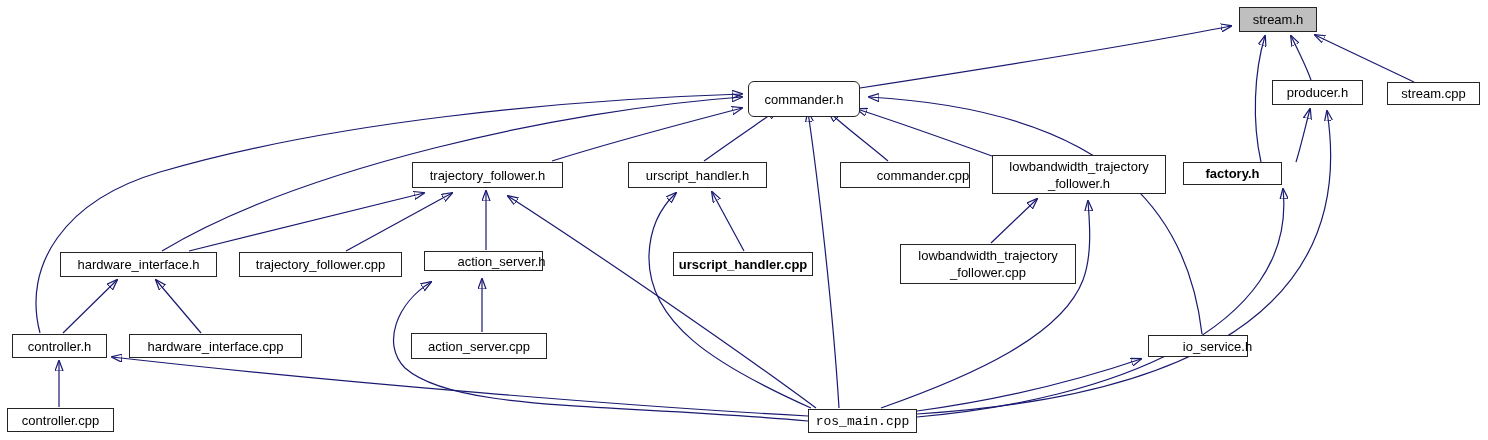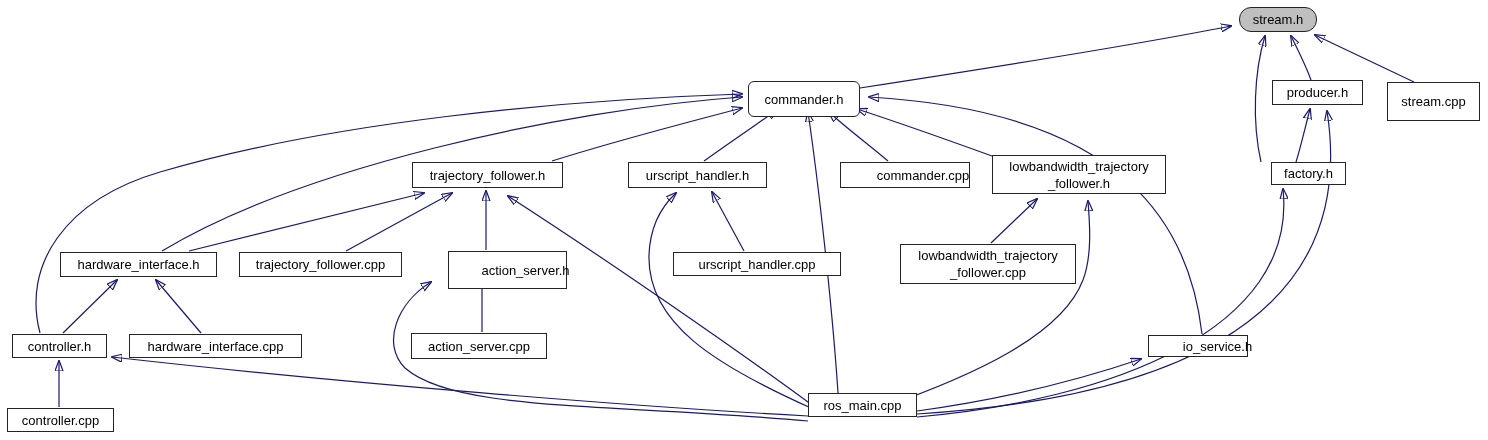--- a/index.html
+++ b/index.html
@@ -26,21 +26,21 @@
     border:1.5px solid var(--node-border);
     background:var(--node-fill);
     color:var(--text-color);
     font-size:13px;
     line-height:17px;
     display:flex;align-items:center;justify-content:center;
     text-align:center;
     white-space:pre-line;
     cursor:pointer;
   }
-  .node.highlight{background:var(--highlight-fill);border-radius:12px;}
+  .node.highlight{background:var(--highlight-fill);}
 </style>
 </head>
 <body>
 
 <div class="canvas">
   <svg class="edges-layer" viewBox="0 0 1488 440" width="1488" height="440" xmlns="http://www.w3.org/2000/svg">
     <defs>
       <marker id="arrowhead" markerWidth="11" markerHeight="9" refX="10" refY="4.5" orient="auto" markerUnits="userSpaceOnUse">
         <path d="M0,0.5 L11,4.5 L0,8.5 z" fill="#191970"></path>
       </marker>
@@ -75,33 +75,33 @@
         <path d="M 811 408 C 715 365 647 323 649 255 C 650 228 661 207 676 193" marker-end="url(#arrowhead)"></path>
         <path d="M 991 243 L 1037 199" marker-end="url(#arrowhead)"></path>
         <path d="M 881 408 C 975 375 1062 335 1083 280 C 1092 256 1090 226 1088 201" marker-end="url(#arrowhead)"></path>
         <path d="M 917 411 C 1005 399 1082 379 1141 359" marker-end="url(#arrowhead)"></path>
       </g>
   </svg>
   <div id="node-layer">
       <div class="node highlight" style="left: 1239px; top: 7px; width: 78px; height: 25px;">stream.h</div>
       <div class="node" style="left: 748px; top: 81px; width: 112px; height: 36px; border-radius: 6px;">commander.h</div>
       <div class="node" style="left: 1272px; top: 80px; width: 91px; height: 25px;">producer.h</div>
-      <div class="node" style="left: 1387px; top: 82px; width: 93px; height: 39px; text-align: center;">stream.cpp</div>
+      <div class="node" style="left: 1387px; top: 82px; width: 93px; height: 23px; text-align: center;">stream.cpp</div>
       <div class="node" style="left: 412px; top: 162px; width: 151px; height: 26px;">trajectory_follower.h</div>
       <div class="node" style="left: 628px; top: 162px; width: 139px; height: 26px;">urscript_handler.h</div>
       <div class="node" style="left: 840px; top: 162px; width: 130px; height: 26px; padding-left: 36px;">commander.cpp</div>
       <div class="node" style="left: 992px; top: 155px; width: 174px; height: 39px;">lowbandwidth_trajectory
 _follower.h</div>
-      <div class="node" style="left: 1271px; top: 162px; width: 75px; height: 23px;">factory.h</div>
+      <div class="node" style="left: 1183px; top: 162px; width: 99px; height: 23px; font-weight: bold;">factory.h</div>
       <div class="node" style="left: 60px; top: 252px; width: 157px; height: 25px;">hardware_interface.h</div>
       <div class="node" style="left: 239px; top: 252px; width: 163px; height: 25px;">trajectory_follower.cpp</div>
-      <div class="node" style="left: 448px; top: 251px; width: 119px; height: 38px; padding-left: 36px;">action_server.h</div>
-      <div class="node" style="left: 673px; top: 252px; width: 168px; height: 24px;">urscript_handler.cpp</div>
+      <div class="node" style="left: 424px; top: 251px; width: 119px; height: 20px; padding-left: 36px;">action_server.h</div>
+      <div class="node" style="left: 673px; top: 252px; width: 140px; height: 24px; font-weight: bold;">urscript_handler.cpp</div>
       <div class="node" style="left: 900px; top: 244px; width: 176px; height: 40px;">lowbandwidth_trajectory
 _follower.cpp</div>
       <div class="node" style="left: 12px; top: 334px; width: 95px; height: 24px;">controller.h</div>
       <div class="node" style="left: 129px; top: 334px; width: 173px; height: 24px; text-align: right;">hardware_interface.cpp</div>
       <div class="node" style="left: 411px; top: 333px; width: 136px; height: 26px;">action_server.cpp</div>
       <div class="node" style="left: 1148px; top: 335px; width: 100px; height: 22px; padding-left: 39px;">io_service.h</div>
       <div class="node" style="left: 7px; top: 408px; width: 107px; height: 24px;">controller.cpp</div>
-      <div class="node" style="left: 808px; top: 393px; width: 109px; height: 24px;">ros_main.cpp</div>
+      <div class="node" style="left: 808px; top: 409px; width: 109px; height: 24px; font-family: Liberation Mono, monospace;">ros_main.cpp</div>
     </div>
 </div>
 
 </body></html>

